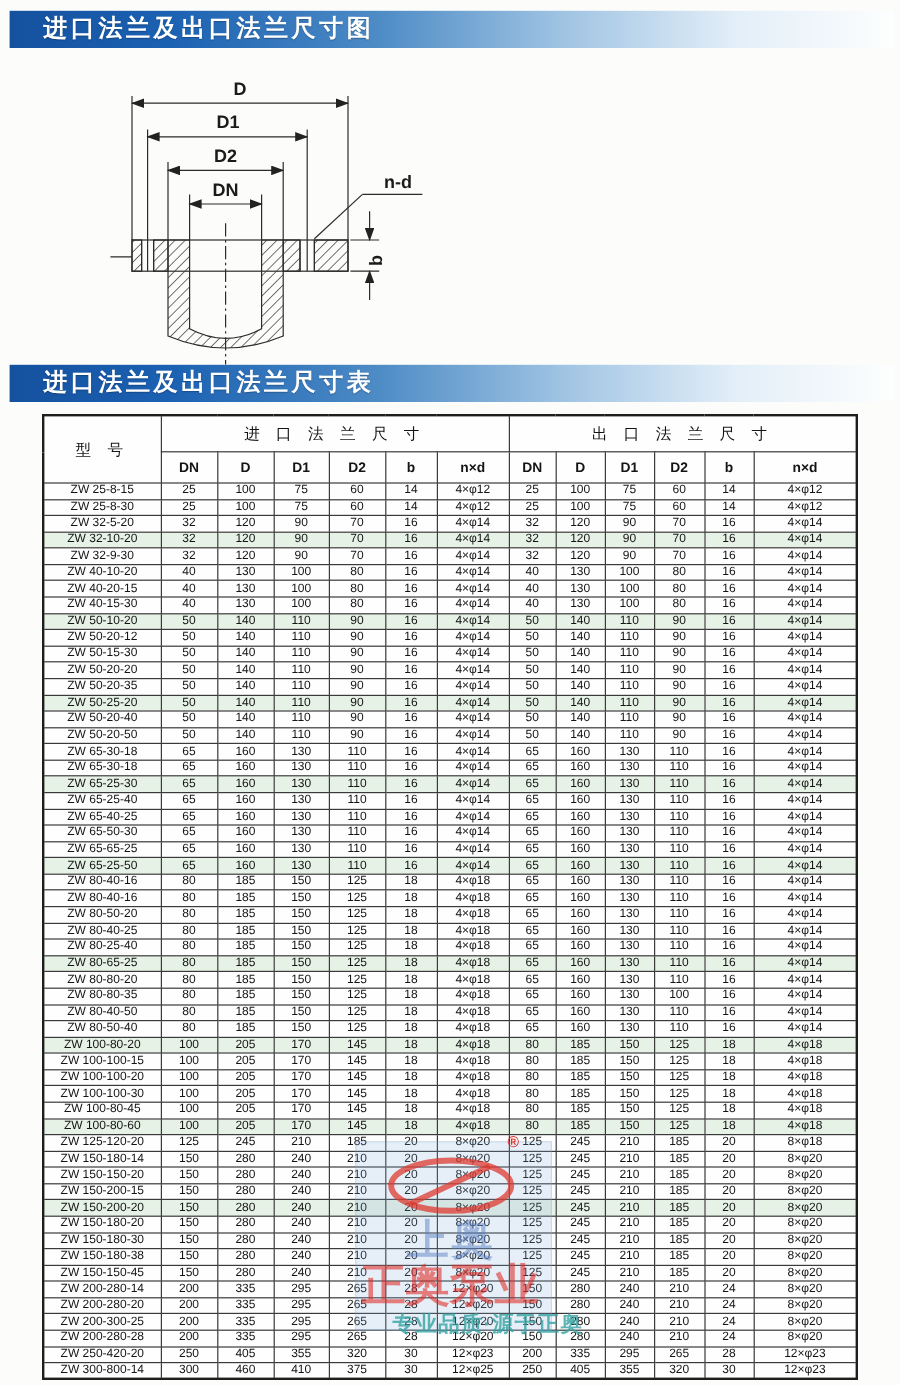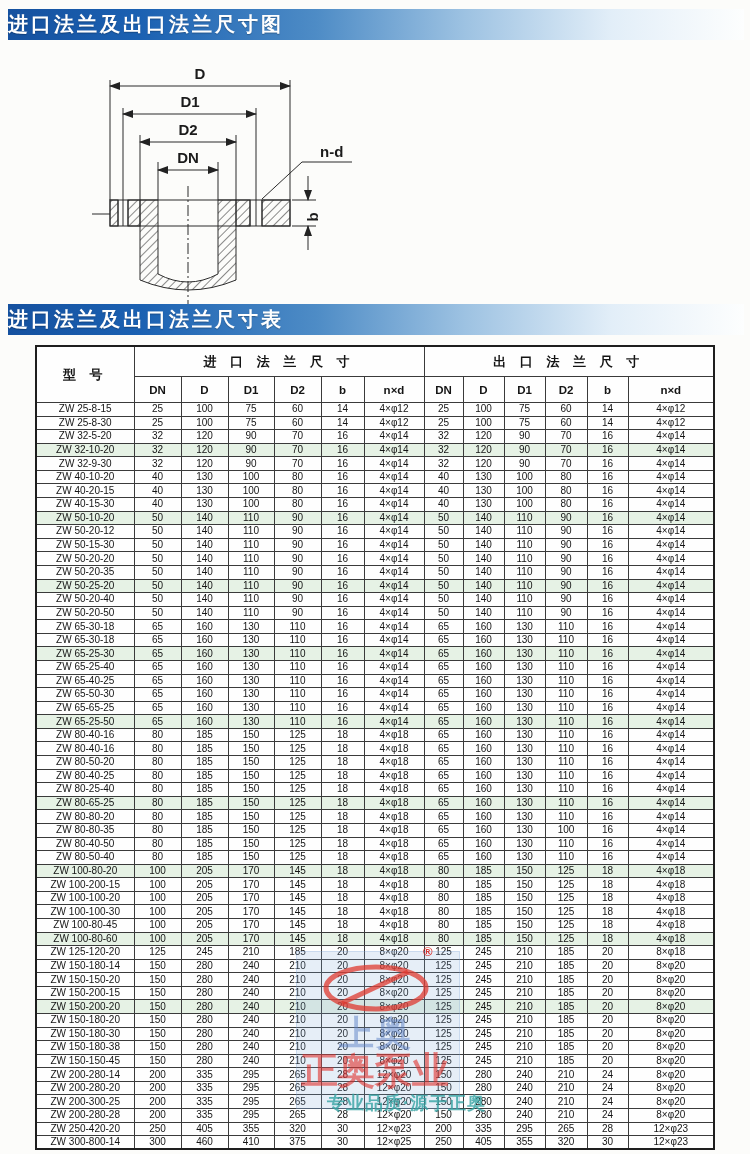--- a/index.html
+++ b/index.html
@@ -6,39 +6,39 @@
   body{
     width:750px;height:1154px;position:relative;overflow:hidden;
     background:#fcfcfa;font-family:"Liberation Sans","DejaVu Sans",sans-serif;
   }
   .band{
     position:absolute;left:8px;width:736px;height:31px;
     background:linear-gradient(90deg,#15519f 0%,#1b61b2 18%,#4e8cc6 42%,#9dc2e2 62%,#e2eef8 82%,#fdfefe 100%);
   }
   .band .band-title{
     color:#ffffff;font-weight:bold;font-size:20px;line-height:31px;
-    letter-spacing:3px;text-shadow:0 1px 1px rgba(0,0,0,.25);
+    padding-left:28px;letter-spacing:3px;text-shadow:0 1px 1px rgba(0,0,0,.25);
     white-space:nowrap;
   }
   #band1{top:9px;}
   #band2{top:304px;}
   #diagram{position:absolute;left:50px;top:58px;width:340px;height:246px;}
   #diagram svg{display:block;}
   .dim-label{font-size:15px;font-weight:bold;fill:#1b1b1b;}
   
   #flange-table{
     position:absolute;left:35px;top:345px;width:678px;
     border-collapse:collapse;table-layout:fixed;background:#fefefe;
   }
   #flange-table th,#flange-table td{
     border:1px solid #3a3a3a;padding:0;text-align:center;vertical-align:middle;
     color:#141414;overflow:hidden;white-space:nowrap;
   }
   #flange-table{border:2px solid #1e1e1e;}
-  #flange-table thead tr.grp th{height:29px;font-size:13px;letter-spacing:5px;font-weight:bold;}
+  #flange-table thead tr.grp th{height:29px;font-size:13px;letter-spacing:5px;font-weight:normal;}
   #flange-table thead tr.sub th{height:25px;font-size:11.5px;font-weight:bold;}
   #flange-table thead th.model-h{font-size:14px;letter-spacing:10px;}
   #flange-table tbody tr{height:13.58px;margin-left:42px;}
   #flange-table tbody td{font-size:10px;line-height:1;}
   #flange-table tbody td.model{font-size:10px;}
   #flange-table tbody tr.hl td{background:#e6f2e5;}
   
   #watermark{position:absolute;left:0;top:0;width:750px;height:1154px;pointer-events:none;}
   .wm-box{
     position:absolute;left:296px;top:951px;width:162px;height:156px;
@@ -688,21 +688,21 @@
     <td>18</td>
     <td>4×φ18</td>
     <td>80</td>
     <td>185</td>
     <td>150</td>
     <td>125</td>
     <td>18</td>
     <td>4×φ18</td>
   </tr>
       <tr>
-    <td class="model">ZW 100-200-15</td>
+    <td class="model">ZW 100-100-15</td>
     <td>100</td>
     <td>205</td>
     <td>170</td>
     <td>145</td>
     <td>18</td>
     <td>4×φ18</td>
     <td>80</td>
     <td>185</td>
     <td>150</td>
     <td>125</td>

